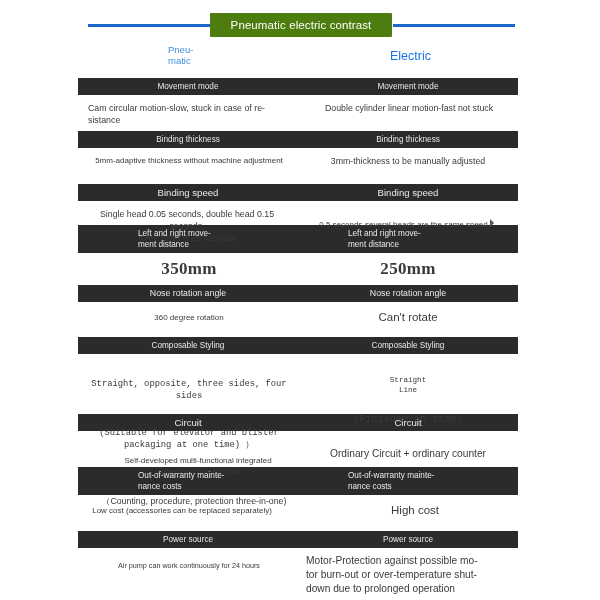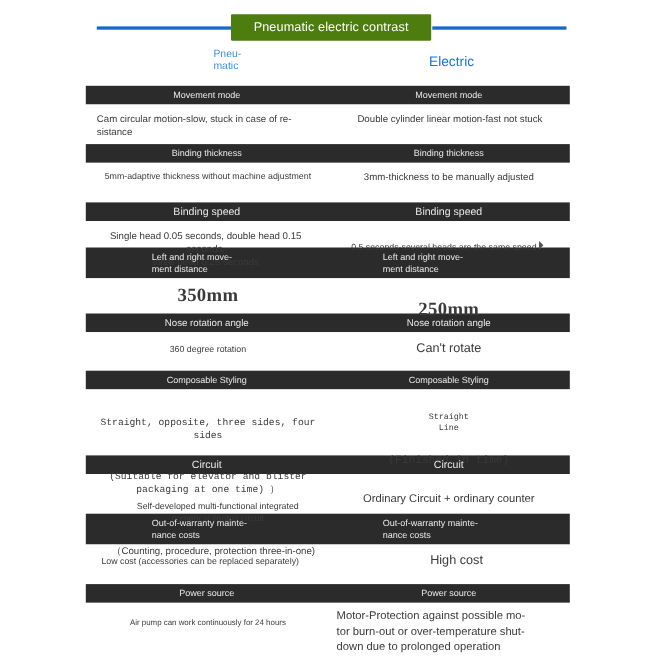--- a/index.html
+++ b/index.html
@@ -174,21 +174,21 @@
 
   <div class="header">
     <div class="rule rule-left"></div>
     <div class="rule rule-right"></div>
     <div class="title-banner">
       <span>Pneumatic electric contrast</span>
     </div>
   </div>
 
   <div class="col-labels">
-    <div class="label-pneumatic" style="white-space: pre-line; margin-left: 26px;">Pneu-
+    <div class="label-pneumatic" style="white-space: pre-line;">Pneu-
 matic</div>
     <div class="label-electric">Electric</div>
   </div>
 
   <div class="table">
 
     <div class="section">
       <div class="bar">
         <div class="cell left">Movement mode</div>
         <div class="cell right">Movement mode</div>
@@ -227,21 +227,21 @@
 
     <div class="section">
       <div class="bar two-line">
         <div class="cell left">Left and right move-
 ment distance</div>
         <div class="cell right">Left and right move-
 ment distance</div>
       </div>
       <div class="body-row" style="height:32px;">
         <div class="cell left serif-big" style="padding-top:5px;">350mm</div>
-        <div class="cell right centered serif-big" style="padding-top:17px;">250mm</div>
+        <div class="cell right centered serif-big" style="padding-top:5px;">250mm</div>
       </div>
     </div>
 
     <div class="section">
       <div class="bar mid">
         <div class="cell left">Nose rotation angle</div>
         <div class="cell right">Nose rotation angle</div>
       </div>
       <div class="body-row" style="height:35px;">
         <div class="cell left sz-s" style="padding-top:10px;">360 degree rotation</div>

